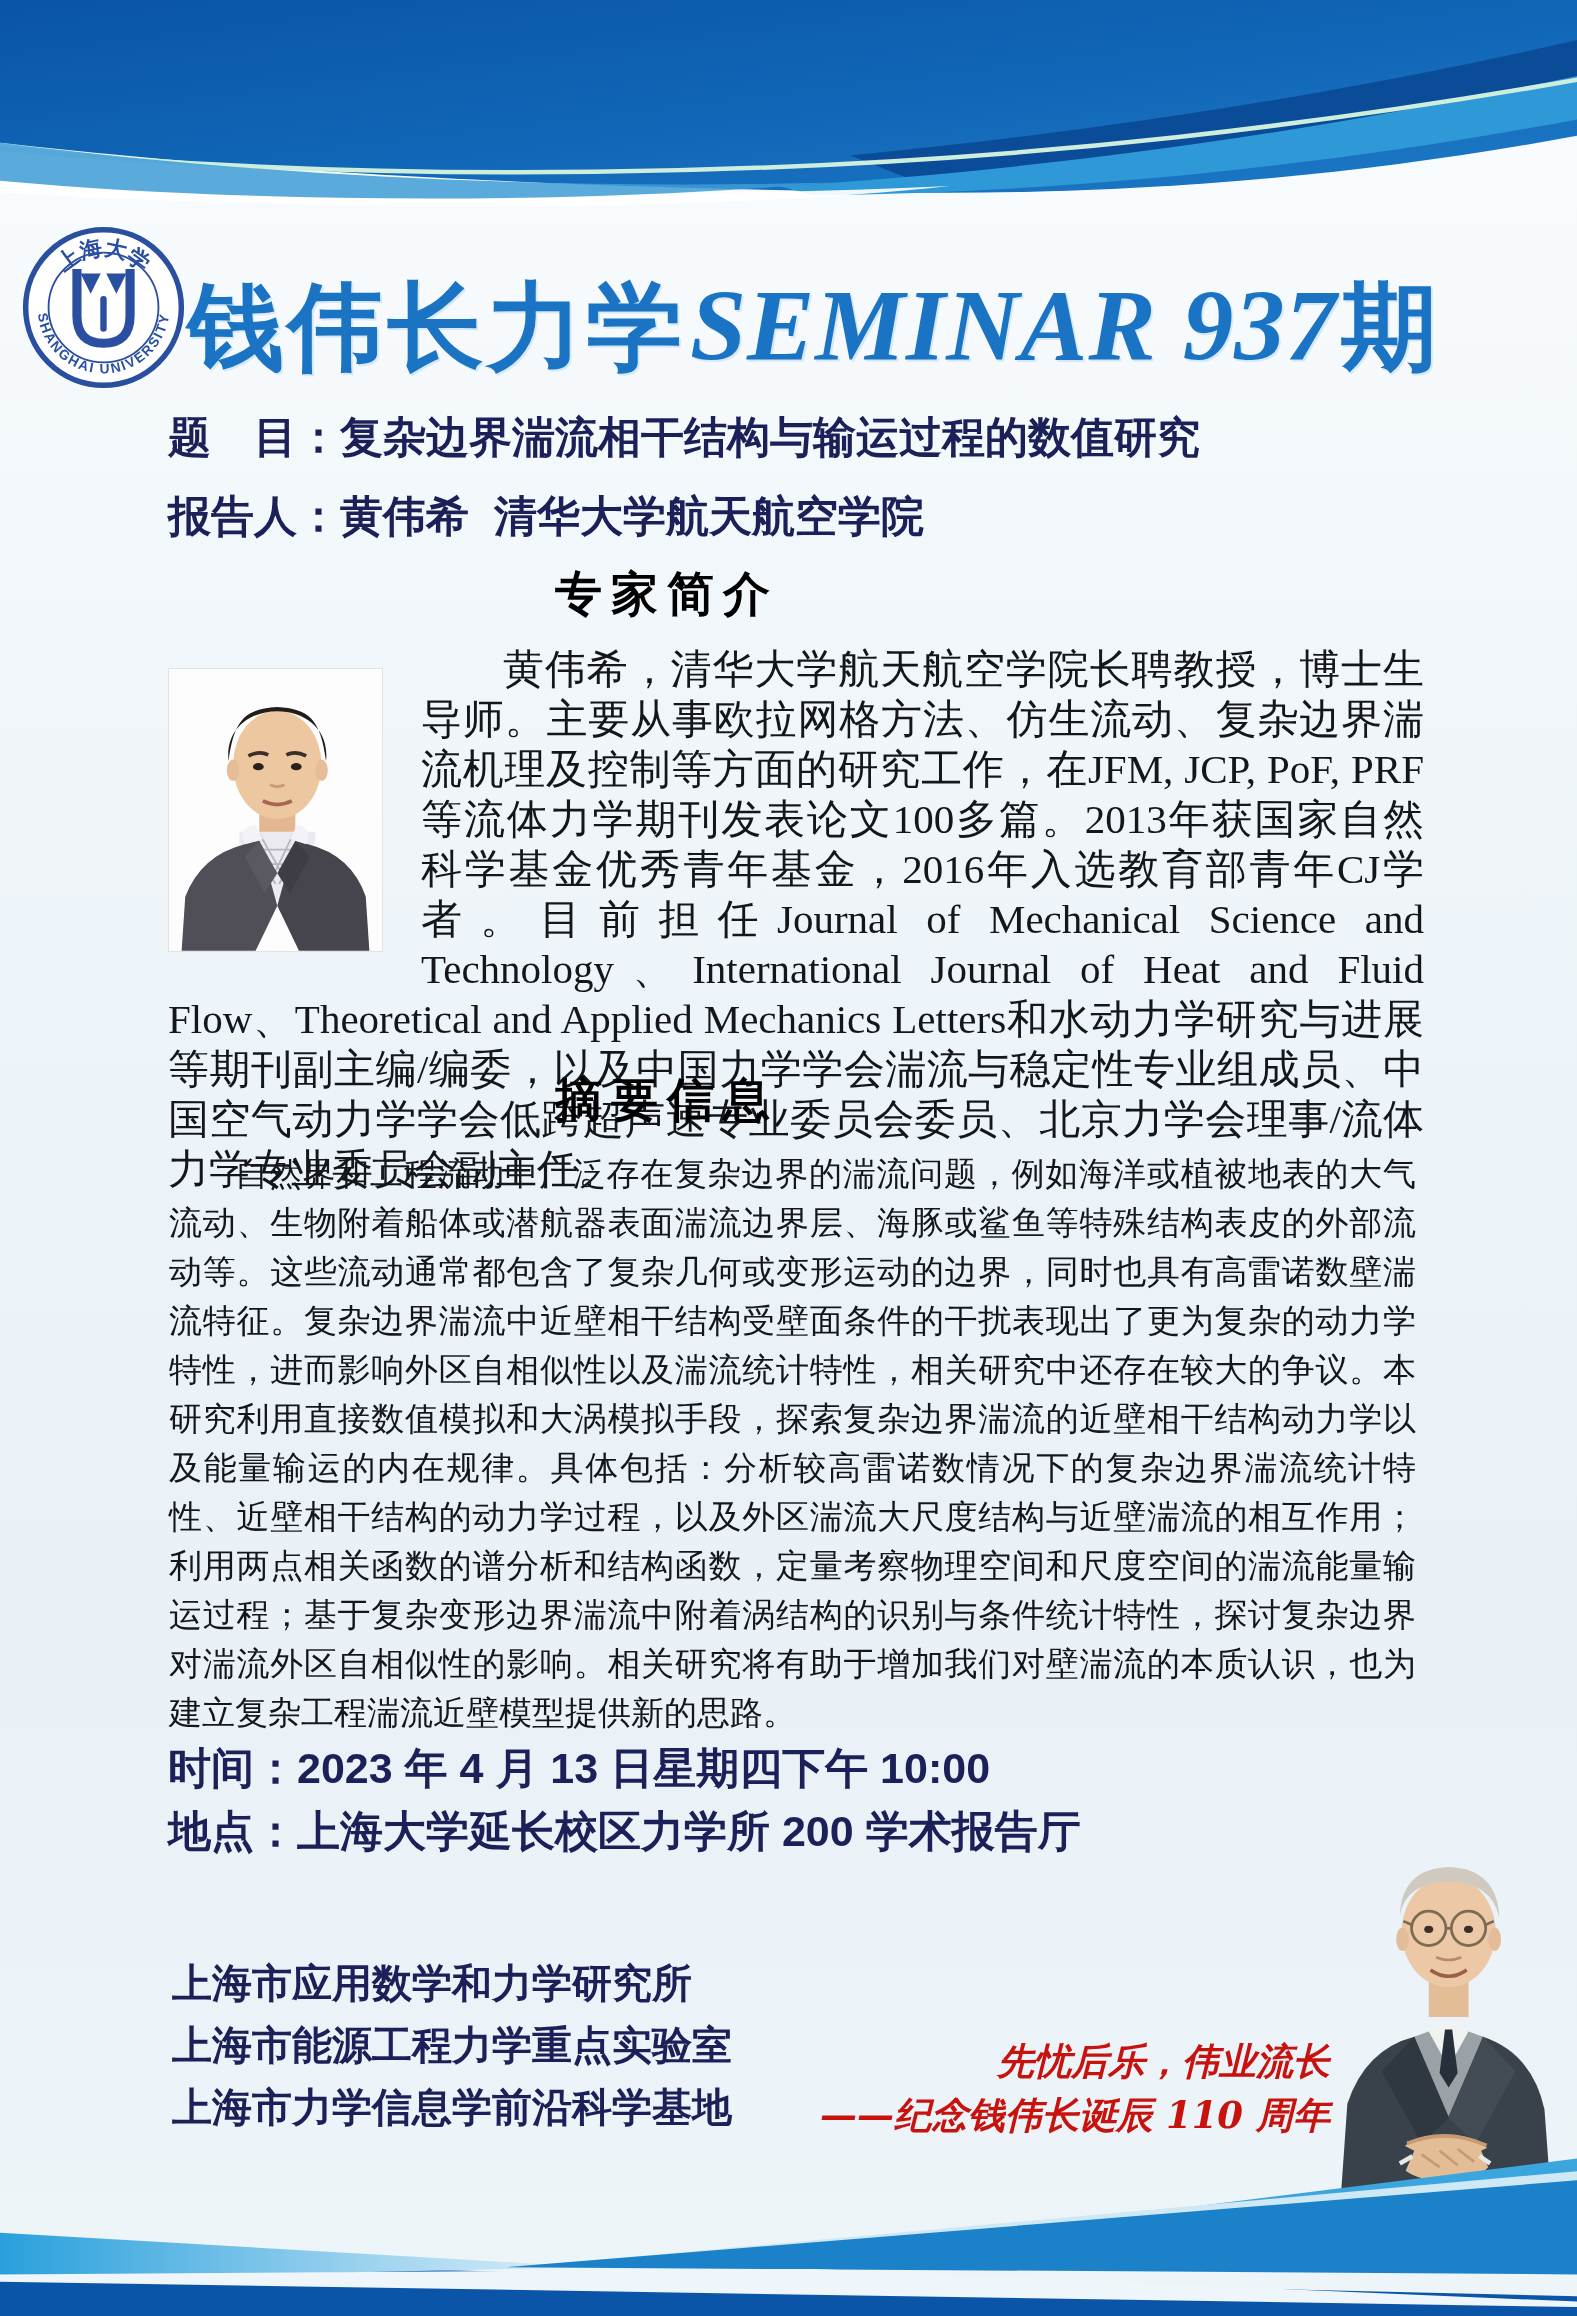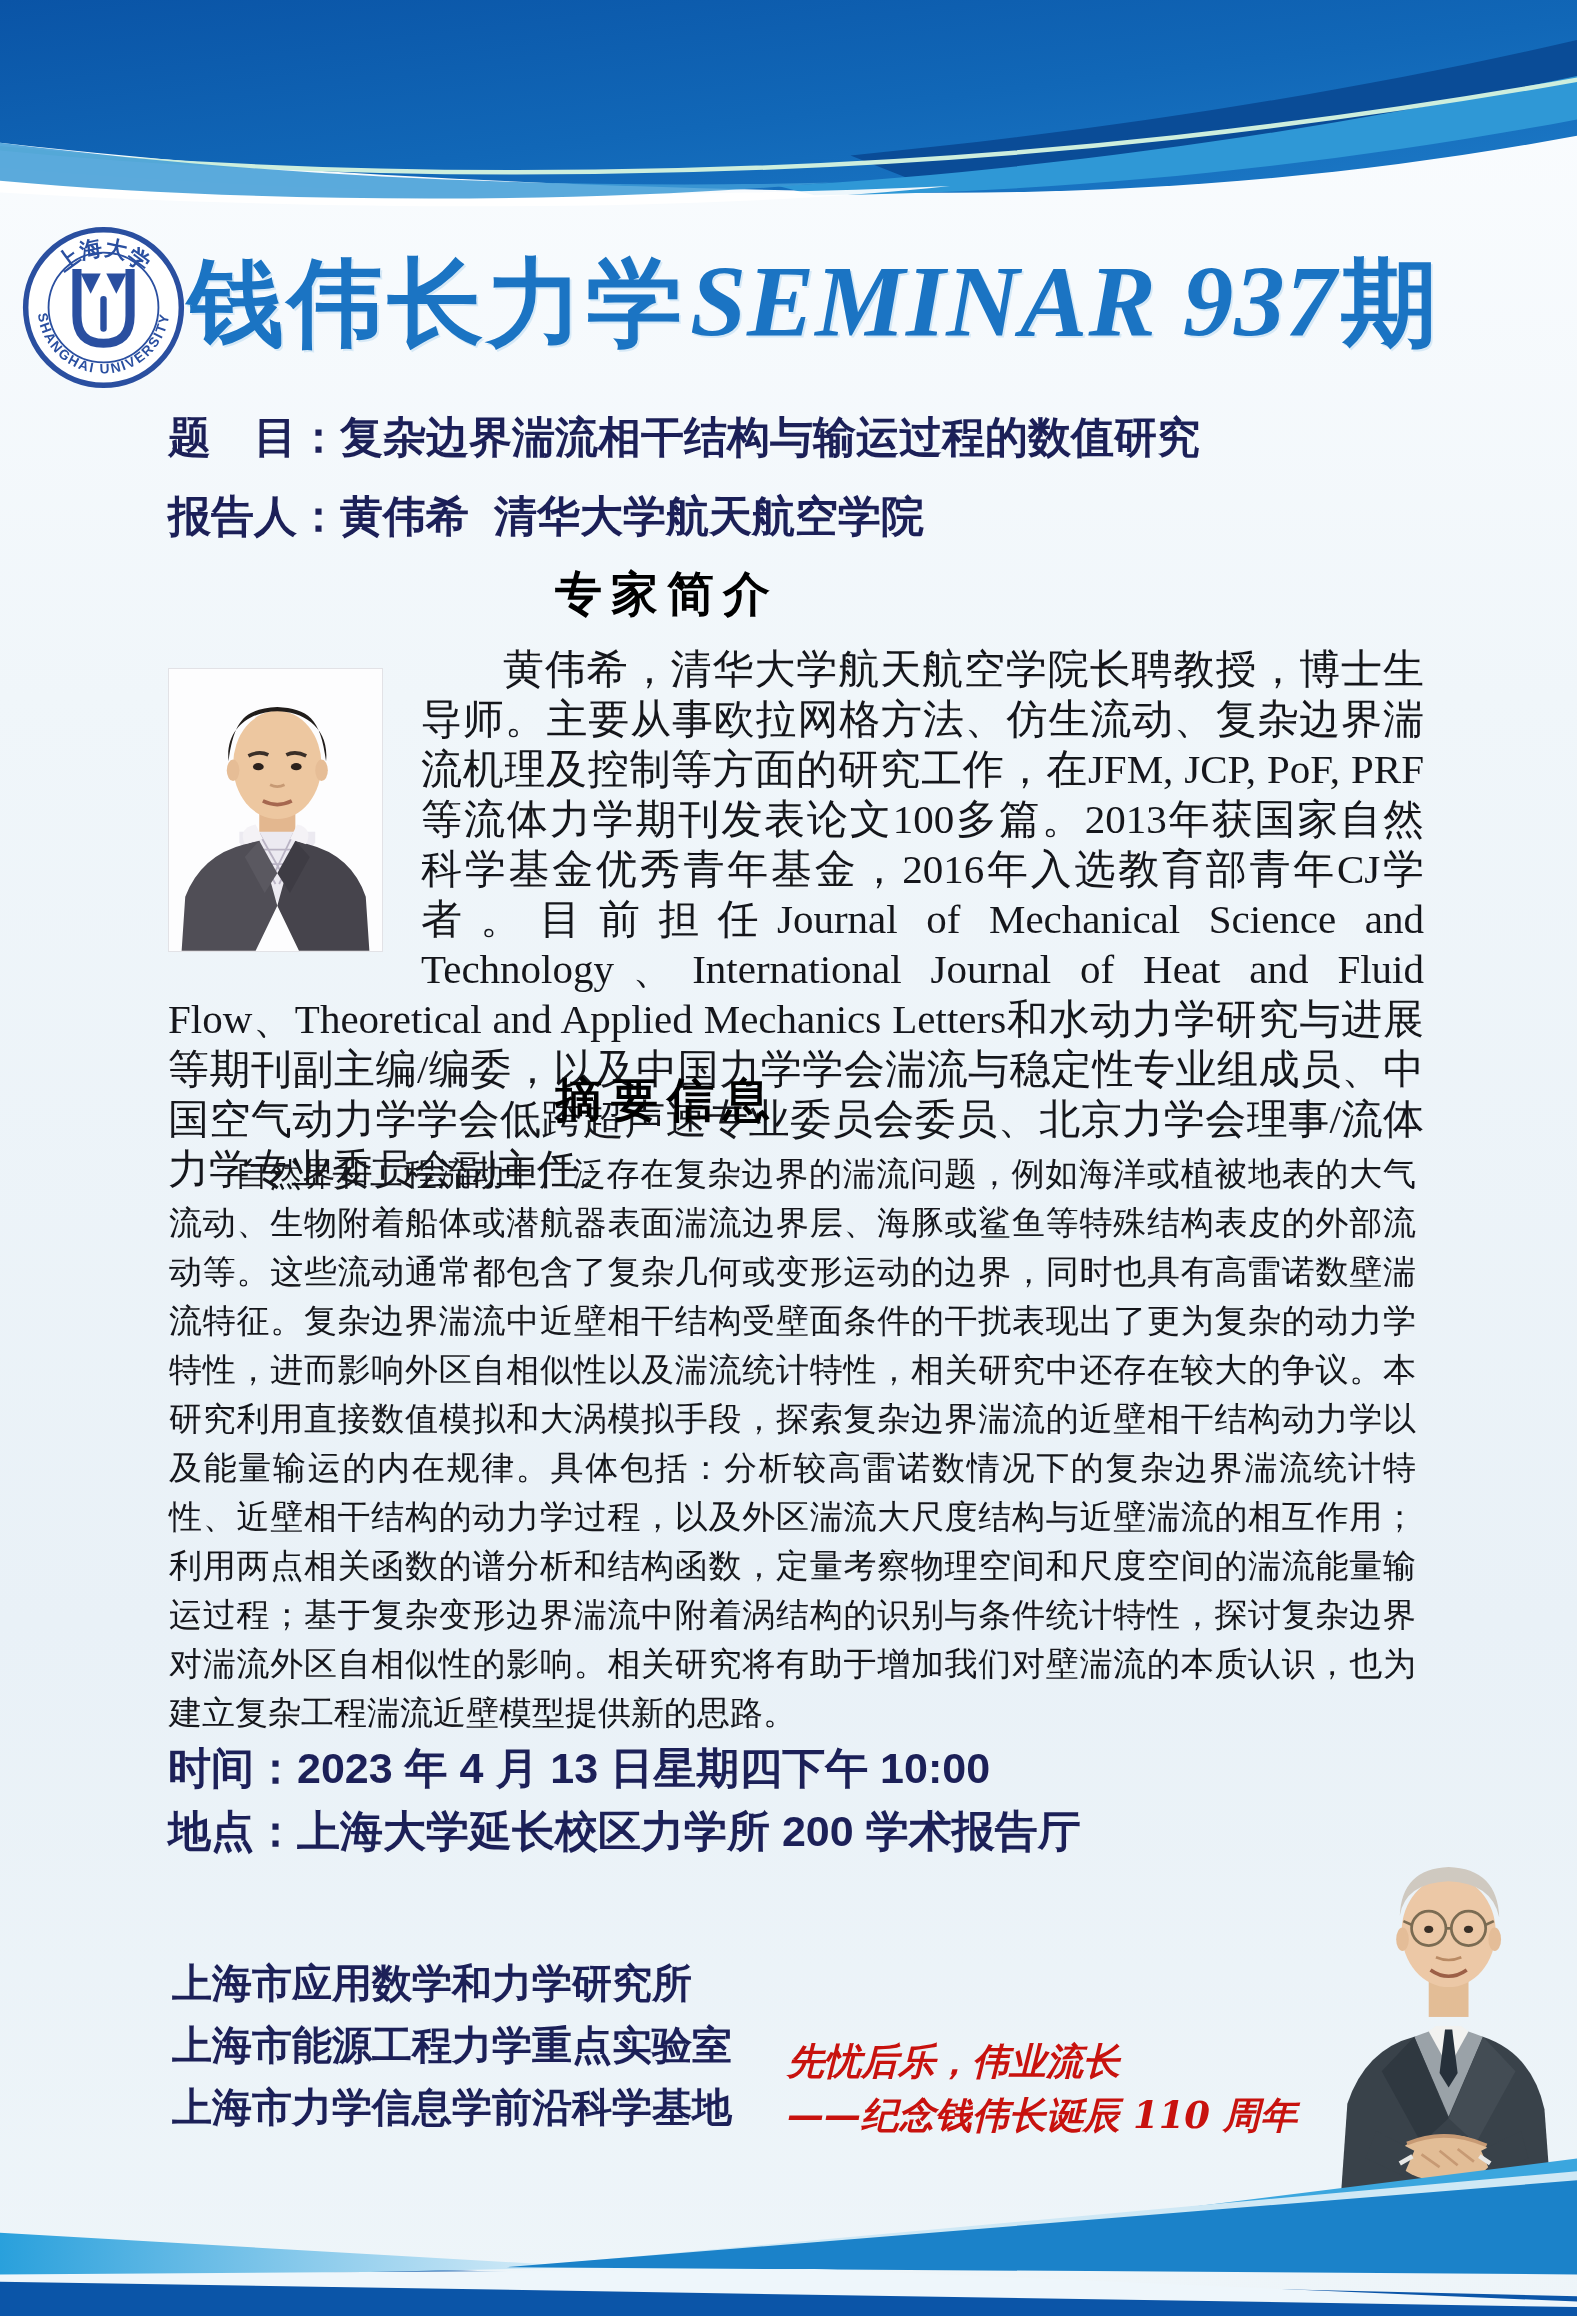--- a/index.html
+++ b/index.html
@@ -9,21 +9,21 @@
     background:linear-gradient(180deg,#fbfdff 0%,#f0f6fa 30%,#e9f1f7 70%,#eef5f9 100%);
     overflow:hidden;
     font-family:"Liberation Sans",sans-serif;
     color:#17181d;
   }
   svg{display:block;}
   .hdr{position:absolute;left:0;top:0;width:1578px;height:215px;}
   .ftr{position:absolute;left:0;bottom:0;width:1578px;height:164px;}
   .logo{position:absolute;left:22px;top:226px;width:163px;height:163px;}
   .banner{
-    position:absolute;left:188px;top:240px;width:1285px;
+    position:absolute;left:188px;top:264px;width:1285px;
     color:#1b74c3;white-space:nowrap;
   }
   .banner .cn{
     font-family:"DejaVu Serif",serif;font-weight:900;font-size:96px;
     letter-spacing:3.6px;text-shadow:1.8px 1.8px 0 #d7e9f6;
   }
   .banner .en{
     font-family:"Liberation Serif",serif;font-style:italic;font-weight:bold;
     font-size:101px;letter-spacing:0.9px;text-shadow:1.8px 1.8px 0 #d7e9f6;
   }
@@ -59,21 +59,21 @@
   .absText p{margin:8px;text-indent:2em;font-family:Liberation Serif, serif;}
   .schedule{
     position:absolute;left:168px;top:1737px;width:1176px;
     font-size:43px;font-weight:bold;color:#1c2058;line-height:63px;white-space:nowrap;
   }
   .orgs{
     position:absolute;left:172px;top:1952px;width:688px;
     font-size:40px;font-weight:bold;color:#1c2058;line-height:62px;white-space:nowrap;
   }
   .memorial{
-    position:absolute;left:787px;top:2034px;width:543px;text-align:left;
+    position:absolute;left:787px;top:2034px;width:543px;text-align:right;
     color:#c8120e;font-weight:bold;font-style:italic;
     font-family:"DejaVu Serif",serif;
     font-size:37px;line-height:54px;white-space:nowrap;
   }
   .photoQian{position:absolute;left:1313px;top:1845px;width:264px;height:362px;}
 </style>
 </head>
 <body>
 
 <div class="page">

